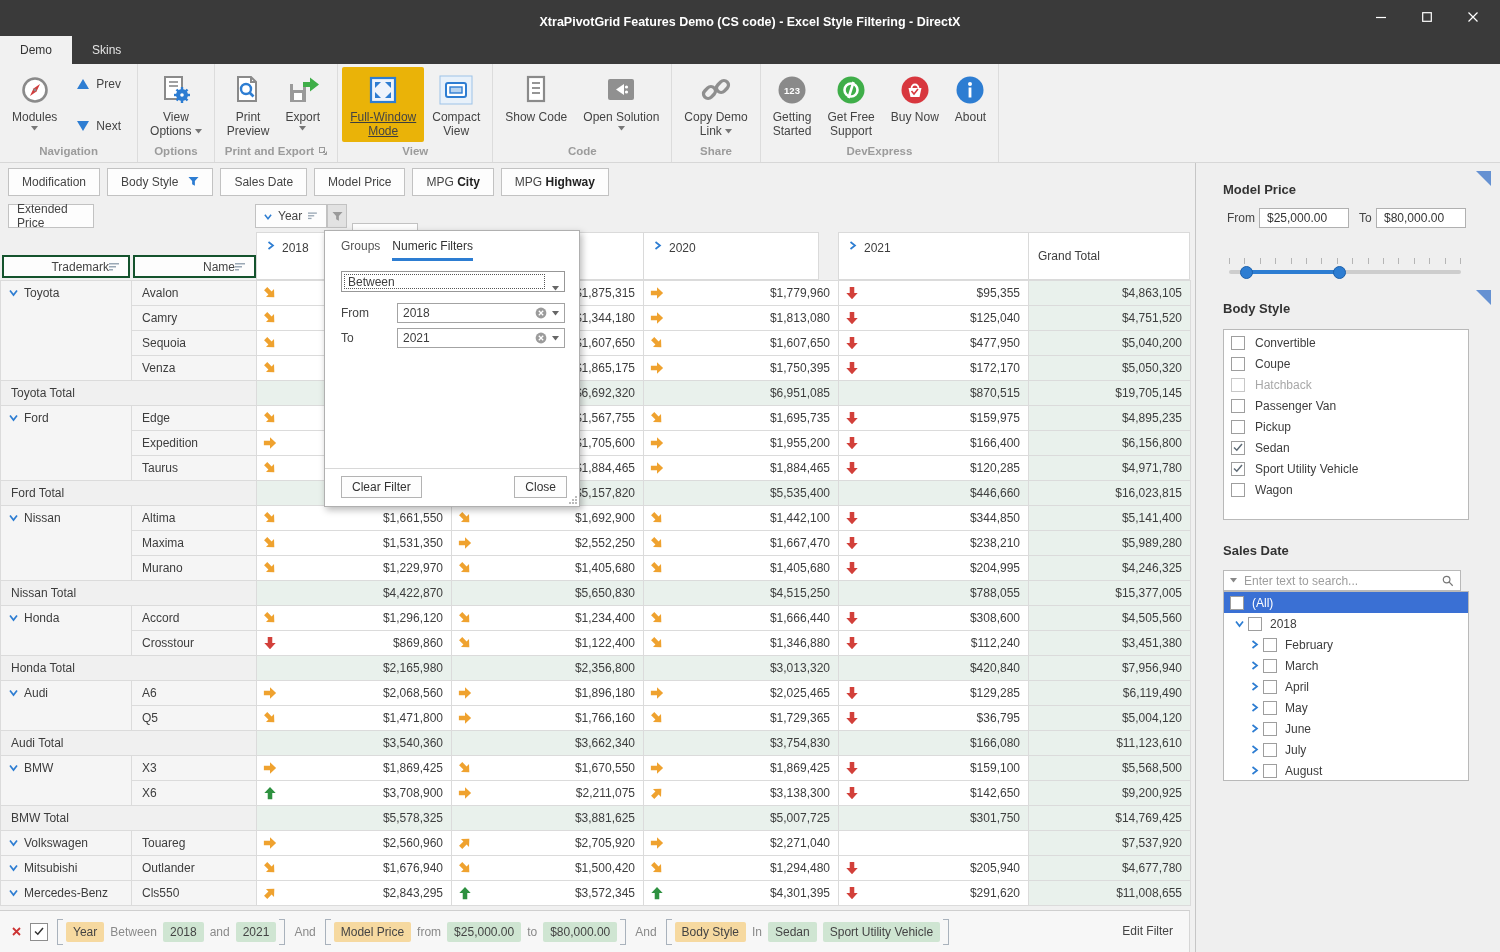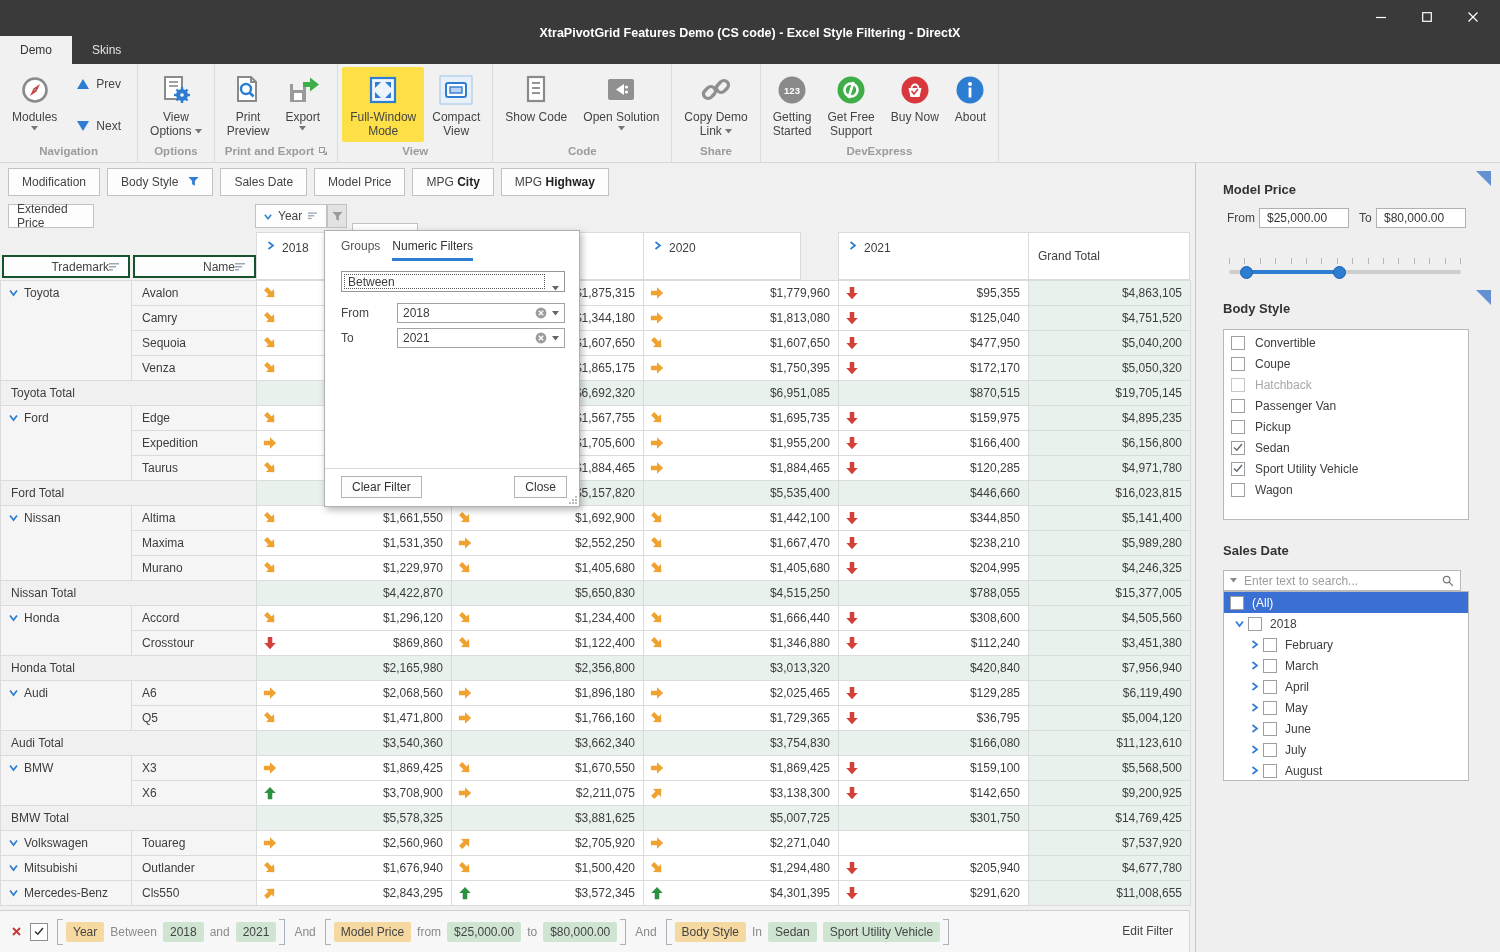--- a/index.html
+++ b/index.html
@@ -1,38 +1,38 @@
 <!DOCTYPE html>
 <html><head>
 <meta charset="utf-8">
 <style>
   html,body{margin:0;padding:0;}
   body{width:1500px;height:952px;overflow:hidden;position:relative;background:#f0f0f0;
        font-family:"Liberation Sans",sans-serif;font-size:12px;color:#3d3d3d;}
   
   #titlebar{position:absolute;left:0;top:0;width:1500px;height:64px;background:#3a3a3a;}
-  #title{position:absolute;left:0;right:0;top:15px;height:36px;line-height:36px;text-align:center;
+  #title{position:absolute;left:0;right:0;top:4px;height:36px;line-height:36px;text-align:center;
          color:#fff;font-weight:bold;font-size:12.5px;}
   #winbtns{position:absolute;right:4px;top:0;height:34px;display:flex;}
   .winbtn{width:46px;height:34px;display:flex;align-items:center;justify-content:center;cursor:default;}
   
   #tabrow{position:absolute;left:0;top:36px;height:28px;display:flex;}
   .apptab{height:28px;display:flex;align-items:center;justify-content:center;padding:0 20px;color:#e4e4e4;}
   .apptab.active{background:#f1f1f1;color:#333;}
   
   #ribbon{position:absolute;left:0;top:64px;width:1500px;height:99px;background:#f1f1f1;
           border-bottom:1px solid #d7d7d7;box-sizing:border-box;display:flex;}
   .rb-group{display:flex;flex-direction:column;border-right:1px solid #dcdcdc;}
   .rb-items{flex:1;display:flex;align-items:stretch;padding:3px 4px 0 4px;}
   .rb-glabel{height:18px;display:flex;align-items:center;justify-content:center;gap:5px;
              color:#9b9b9b;font-weight:bold;font-size:11.5px;padding:0 10px 2px;}
   .rb-big{display:flex;flex-direction:column;align-items:center;padding:5px 8px 2px;border-radius:2px;}
   .rb-big .ic{height:36px;display:flex;align-items:center;justify-content:center;}
   .rb-big .lbl{text-align:center;line-height:14px;color:#444;margin-top:2px;}
-  .rb-big.active{background:#fde047;}
+  .rb-big.active{background:#eab308;text-decoration:underline;}
   .rb-stack{display:flex;flex-direction:column;justify-content:center;gap:28px;padding:0 12px;}
   .rb-small{display:flex;align-items:center;gap:7px;color:#444;}
   .caret-row{line-height:8px;}
   
   #fstrip{position:absolute;left:0;top:163px;width:1190px;height:37px;display:flex;gap:7px;
           align-items:center;padding-left:8px;box-sizing:border-box;}
   .ffield{height:28px;background:#fdfdfd;border:1px solid #c2c2c2;box-sizing:border-box;
           display:inline-flex;align-items:center;gap:10px;padding:0 13px;color:#444;}
   .ffield b{color:#222;}
   
@@ -493,21 +493,21 @@
           <path d="M2.5 1 L7 4.5 L2.5 8" fill="none" stroke="#2d7dd2" stroke-width="1.7"></path>
         </svg>
         <span>2018</span>
       </div>
       <div class="chdr" style="left: 450px; width: 194px;">
         <svg width="9" height="9" viewBox="0 0 9 9">
           <path d="M2.5 1 L7 4.5 L2.5 8" fill="none" stroke="#2d7dd2" stroke-width="1.7"></path>
         </svg>
         <span>2019</span>
       </div>
-      <div class="chdr" style="left: 643px; width: 158px;">
+      <div class="chdr" style="left: 643px; width: 176px;">
         <svg width="9" height="9" viewBox="0 0 9 9">
           <path d="M2.5 1 L7 4.5 L2.5 8" fill="none" stroke="#2d7dd2" stroke-width="1.7"></path>
         </svg>
         <span>2020</span>
       </div>
       <div class="chdr" style="left: 838px; width: 191px;">
         <svg width="9" height="9" viewBox="0 0 9 9">
           <path d="M2.5 1 L7 4.5 L2.5 8" fill="none" stroke="#2d7dd2" stroke-width="1.7"></path>
         </svg>
         <span>2021</span>

